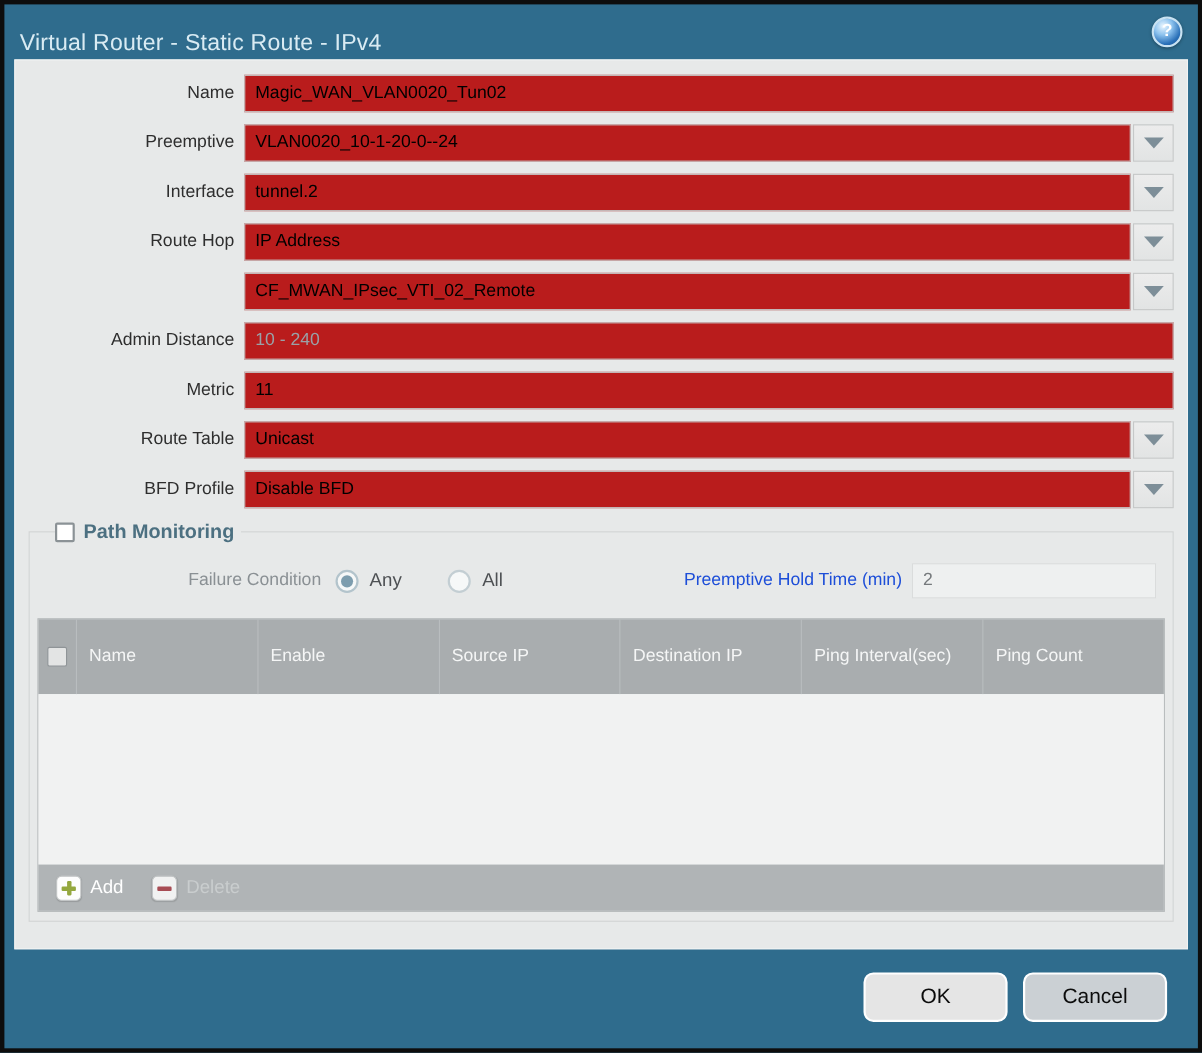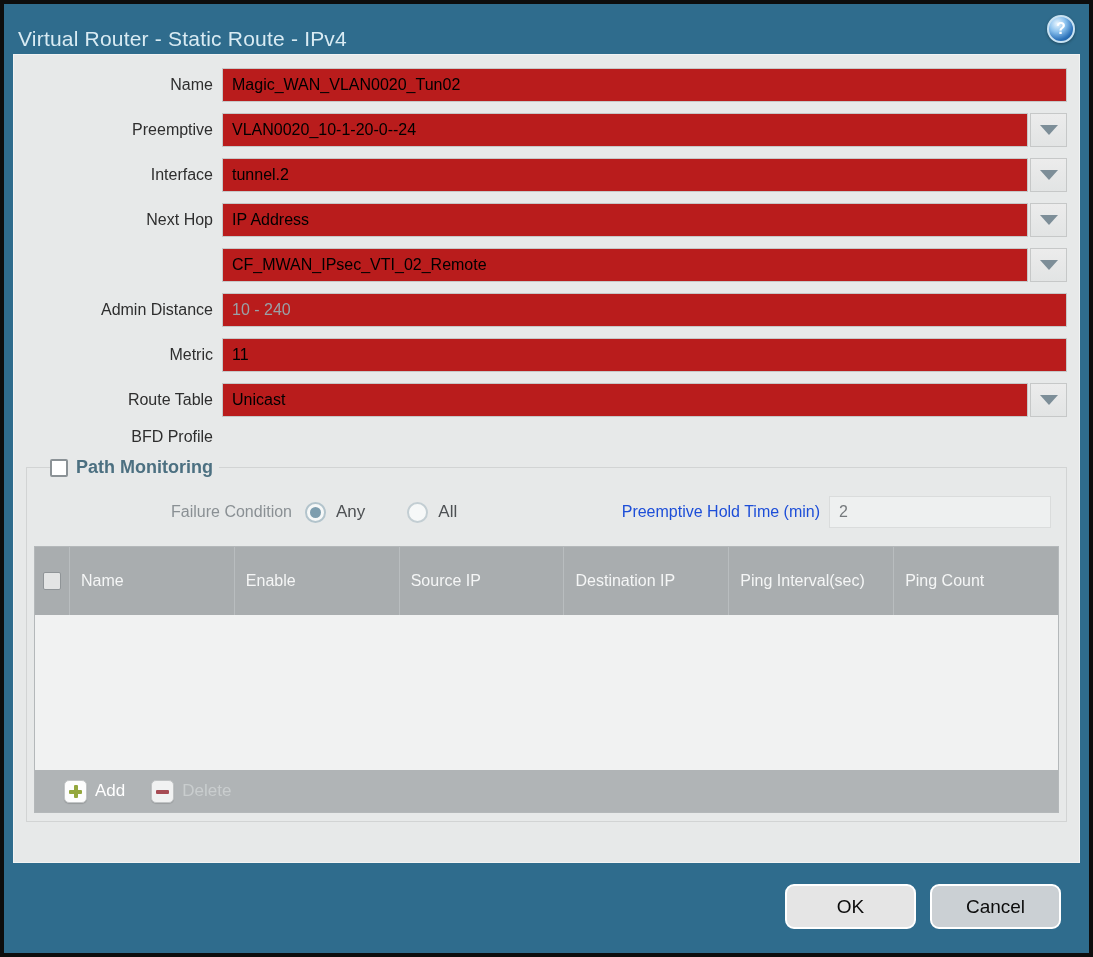--- a/index.html
+++ b/index.html
@@ -116,21 +116,21 @@
     border-right: 1px solid #b9bdbf; cursor: pointer;
   }
   .gh-cell:last-child { border-right: none; }
   .gh-check { flex: none; width: 35px; justify-content: center; padding: 0; }
   .gh-col { flex: 1 1 0; }
   .checkbox.header-cb { background: #e3e4e4; border: 1px solid #8f9497; width: 18px; height: 18px; }
   .grid-body { height: 155px; background: #f1f2f2; }
 
   .grid-toolbar {
     display: flex; align-items: center; gap: 26px;
-    height: 42px; background: #b0b4b6; padding: 0 29px;
+    height: 42px; background: #b0b4b6; padding: 0 16px;
   }
   .tool { display: flex; align-items: center; gap: 8px; cursor: pointer; }
   .tool-icon {
     position: relative; width: 23px; height: 23px; border-radius: 5px;
     background: #fdfdfd; border: 1px solid #c3c6c7;
     box-shadow: 0 1px 1px rgba(0,0,0,.15); flex: none;
   }
   .icon-plus::before, .icon-plus::after {
     content: ""; position: absolute; background: #94a73e; border-radius: 1px;
   }
@@ -195,21 +195,21 @@
       <div class="form-label">Interface</div>
       <div class="field">
         <input class="text" type="text" value="tunnel.2" style="">
         <div class="dd-btn">
           <span class="dd-arrow"></span>
         </div>
       </div>
     </div>
 
     <div class="form-row">
-      <div class="form-label">Next Hop</div>
+      <div class="form-label">Route Hop</div>
       <div class="field">
         <input class="text" type="text" value="IP Address" style="">
         <div class="dd-btn">
           <span class="dd-arrow"></span>
         </div>
       </div>
     </div>
 
     <div class="form-row">
       <div class="form-label"></div>
@@ -240,20 +240,26 @@
       <div class="field">
         <input class="text" type="text" value="Unicast" style="">
         <div class="dd-btn">
           <span class="dd-arrow"></span>
         </div>
       </div>
     </div>
 
     <div class="form-row">
       <div class="form-label">BFD Profile</div>
+      <div class="field">
+        <input class="text" type="text" value="Disable BFD" style="">
+        <div class="dd-btn">
+          <span class="dd-arrow"></span>
+        </div>
+      </div>
     </div>
 
     <fieldset class="pm">
       <legend class="pm-legend">
         <span class="checkbox"></span>
         <span class="pm-title">Path Monitoring</span>
       </legend>
 
       <div class="fc-row">
         <div class="fc-label">Failure Condition</div>

